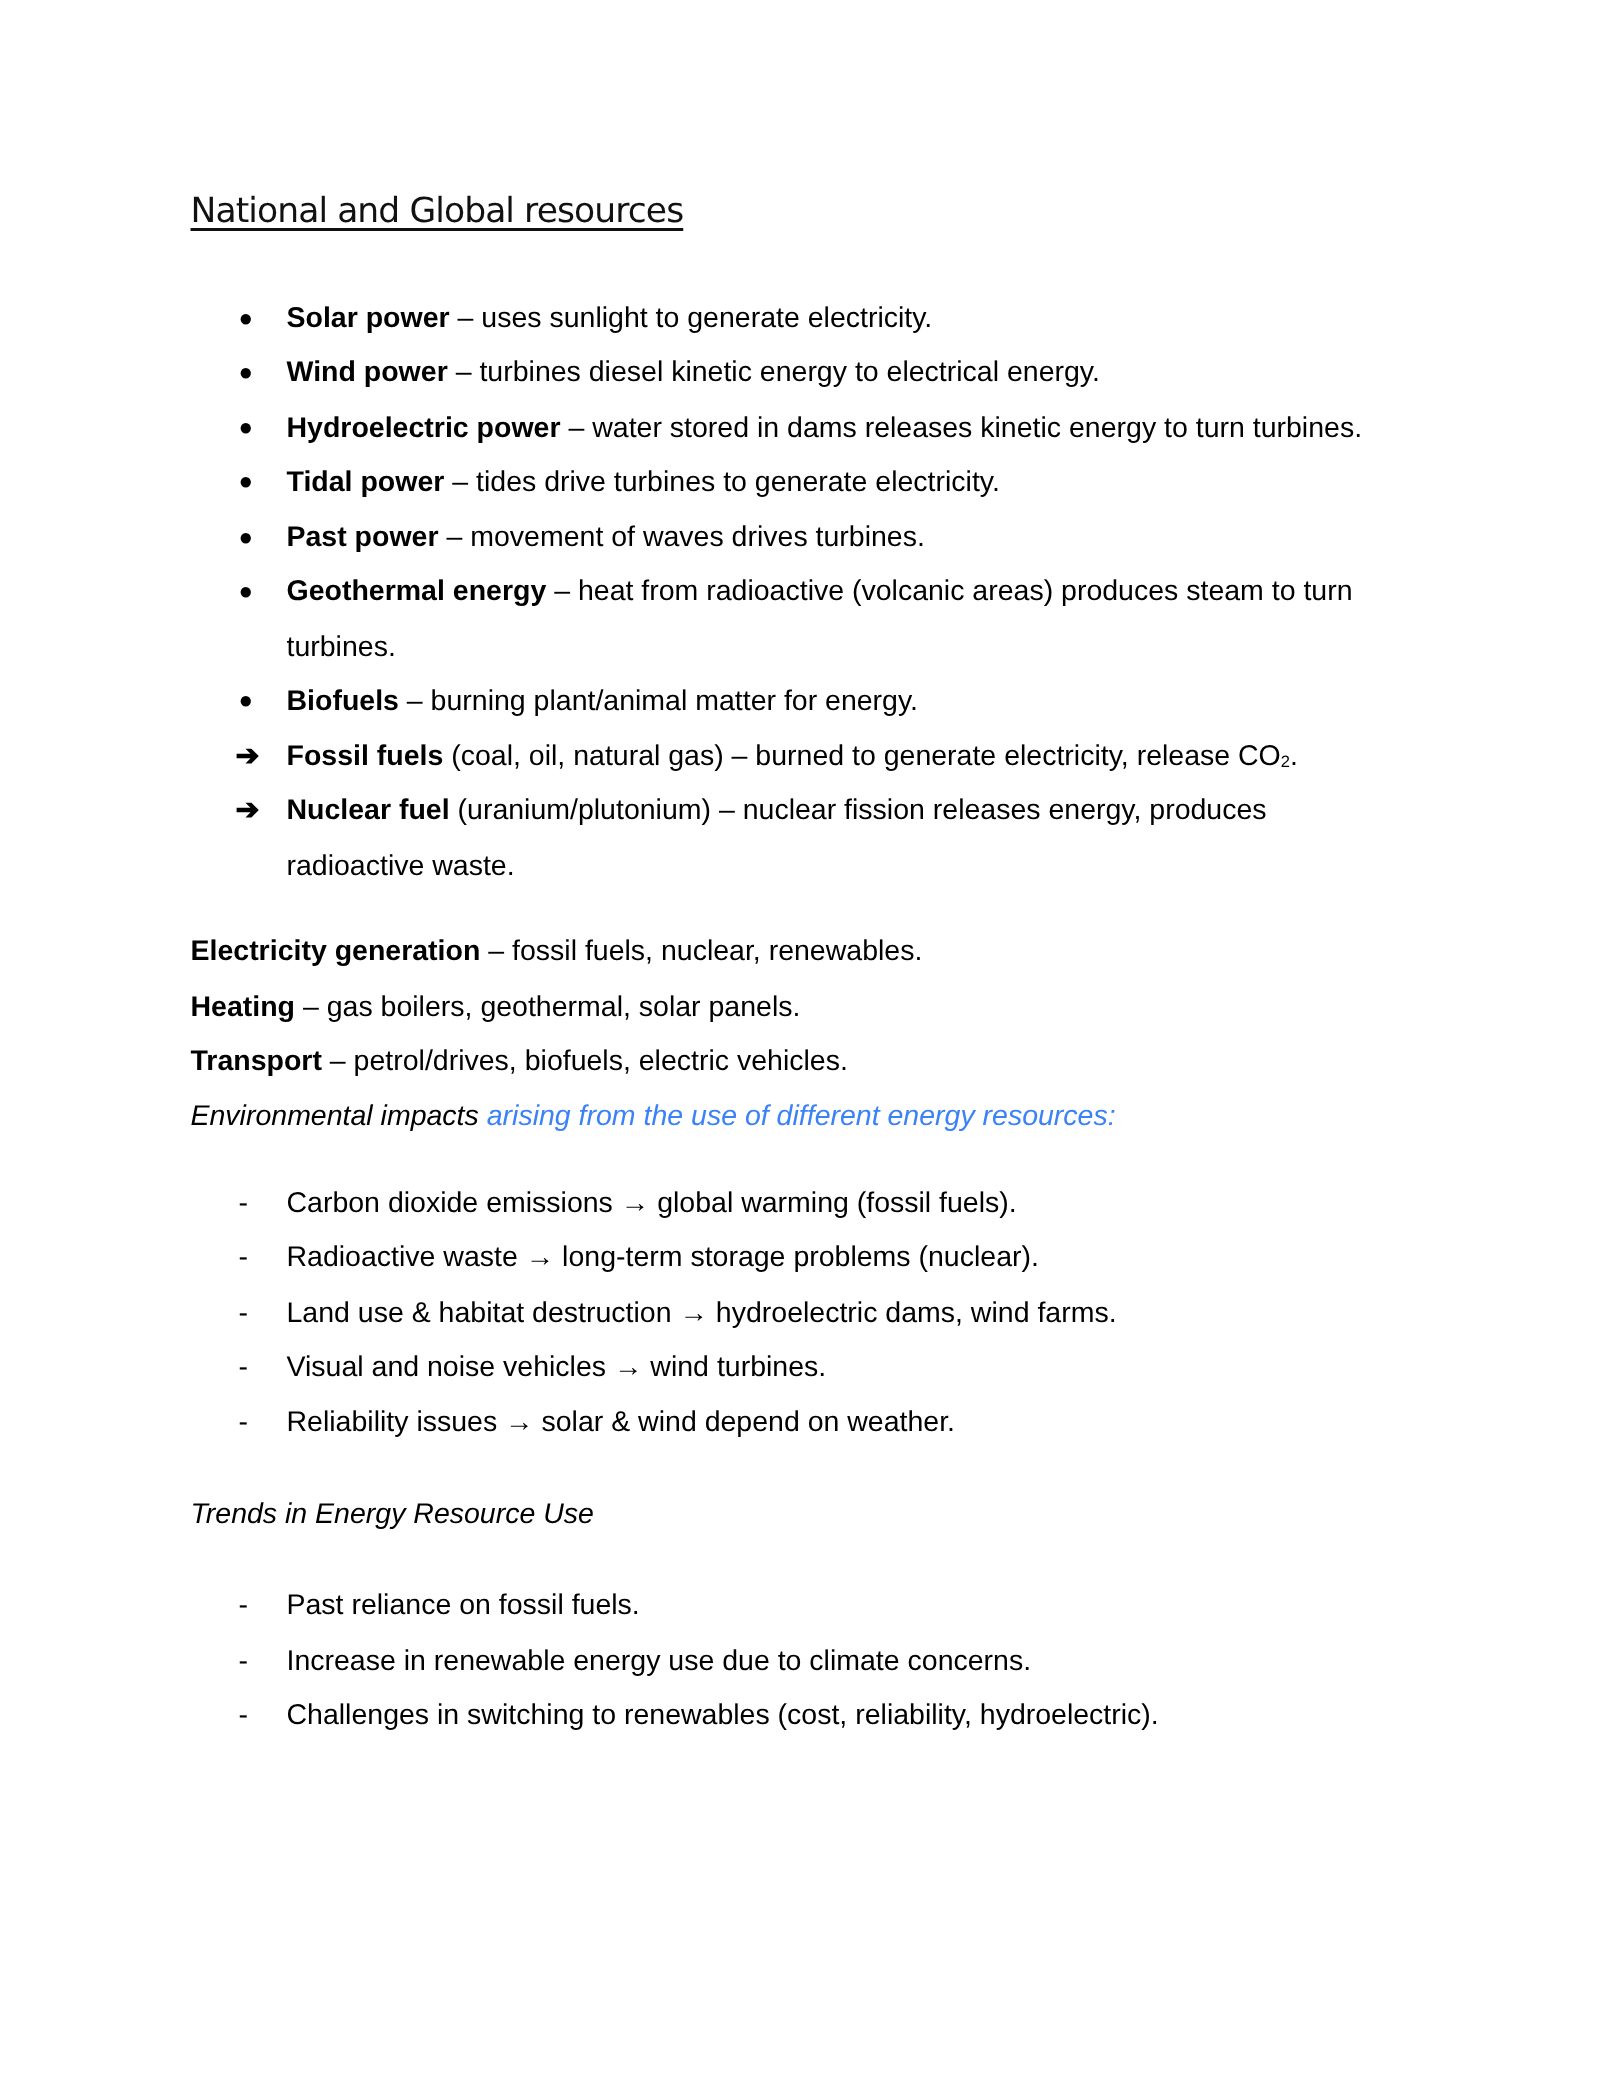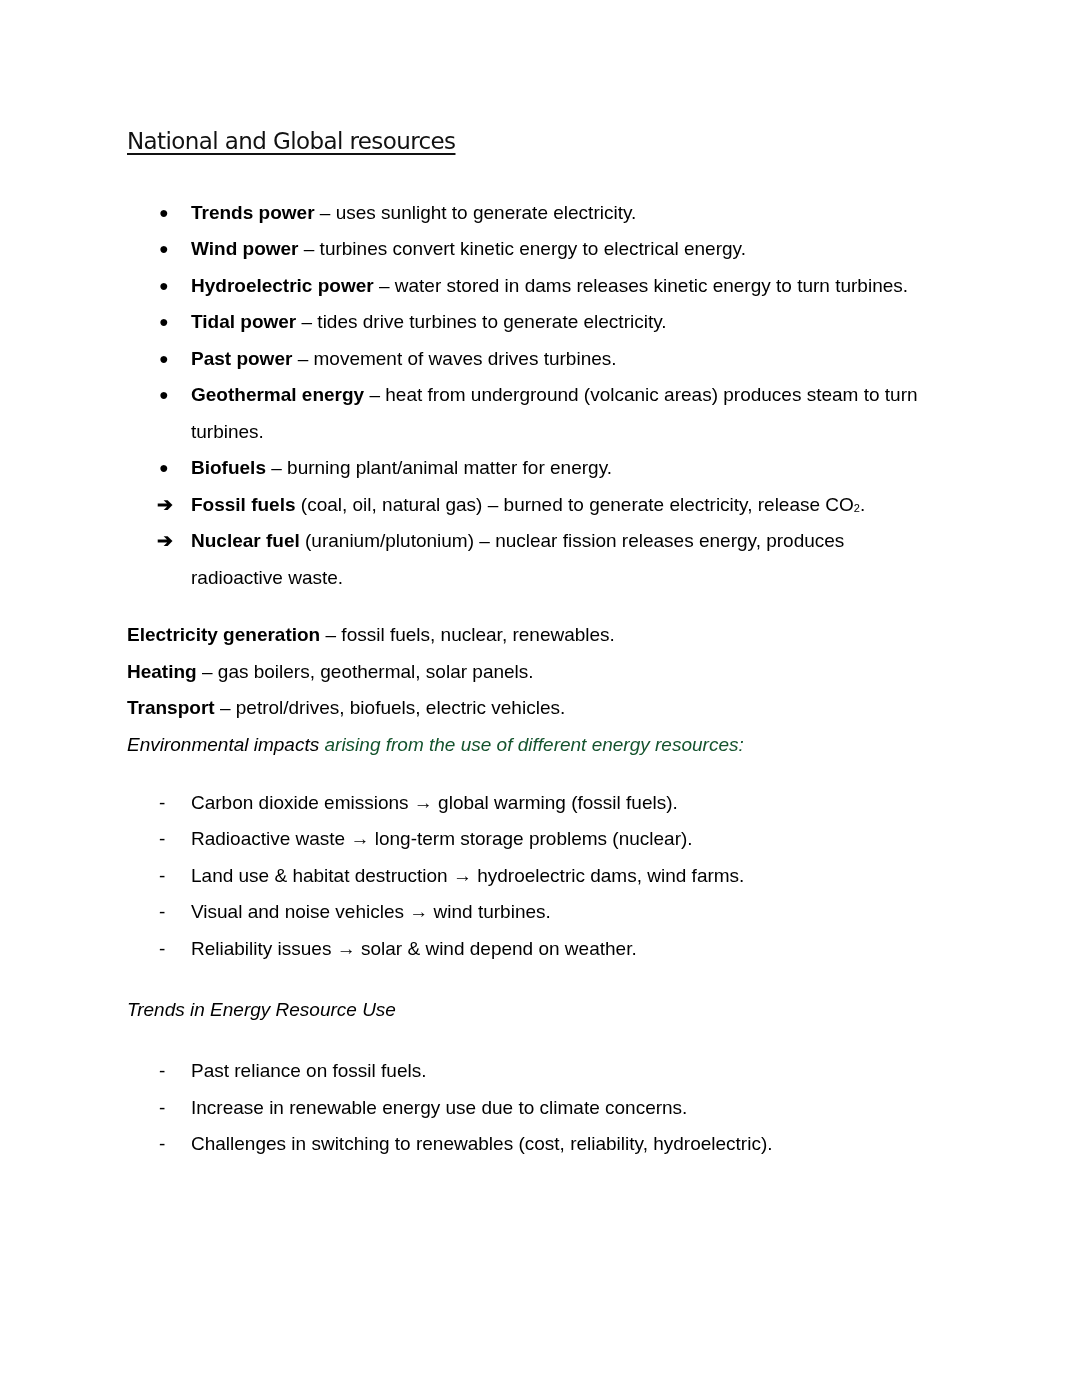--- a/index.html
+++ b/index.html
@@ -50,49 +50,49 @@
       line-height: 22px;
       color: #000000;
     }
     .marker.bullet { font-size: 16px; left: 159px; }
     .marker.arrow { font-size: 19px; left: 157px; font-weight: bold; }
     .marker.dash { left: 159px; }
     .indent { left: 191px; }
     .flush { left: 127px; }
     b { font-weight: bold; }
     .italic { font-style: italic; }
-    .italic .light { color: #14532d; }
+    .italic .light { color: #3b82f6; }
     sub.sub2 { font-size: 11px; vertical-align: -1px; }
   </style>
 </head>
 <body>
 
 <div class="page">
 
   <div class="title">National and Global resources</div>
 
   <div>
 
     <span class="marker bullet" style="top:202px">●</span>
-    <div class="line indent" style="top:202px"><b>Trends power</b><span> – uses sunlight to generate electricity.</span></div>
+    <div class="line indent" style="top:202px"><b>Solar power</b><span> – uses sunlight to generate electricity.</span></div>
 
     <span class="marker bullet" style="top:238px">●</span>
-    <div class="line indent" style="top:238px"><b>Wind power</b><span> – turbines convert kinetic energy to electrical energy.</span></div>
+    <div class="line indent" style="top:238px"><b>Wind power</b><span> – turbines diesel kinetic energy to electrical energy.</span></div>
 
     <span class="marker bullet" style="top:275px">●</span>
     <div class="line indent" style="top:275px"><b>Hydroelectric power</b><span> – water stored in dams releases kinetic energy to turn turbines.</span></div>
 
     <span class="marker bullet" style="top:311px">●</span>
     <div class="line indent" style="top:311px"><b>Tidal power</b><span> – tides drive turbines to generate electricity.</span></div>
 
     <span class="marker bullet" style="top:348px">●</span>
     <div class="line indent" style="top:348px"><b>Past power</b><span> – movement of waves drives turbines.</span></div>
 
     <span class="marker bullet" style="top:384px">●</span>
-    <div class="line indent" style="top:384px"><b>Geothermal energy</b><span> – heat from underground (volcanic areas) produces steam to turn</span></div>
+    <div class="line indent" style="top:384px"><b>Geothermal energy</b><span> – heat from radioactive (volcanic areas) produces steam to turn</span></div>
     <div class="line indent" style="top:421px">turbines.</div>
 
     <span class="marker bullet" style="top:457px">●</span>
     <div class="line indent" style="top:457px"><b>Biofuels</b><span> – burning plant/animal matter for energy.</span></div>
 
     <span class="marker arrow" style="top:494px">➔</span>
     <div class="line indent" style="top:494px"><b>Fossil fuels</b><span> (coal, oil, natural gas) – burned to generate electricity, release CO</span><sub class="sub2">2</sub><span>.</span></div>
 
     <span class="marker arrow" style="top:530px">➔</span>
     <div class="line indent" style="top:530px"><b>Nuclear fuel</b><span> (uranium/plutonium) – nuclear fission releases energy, produces</span></div>

